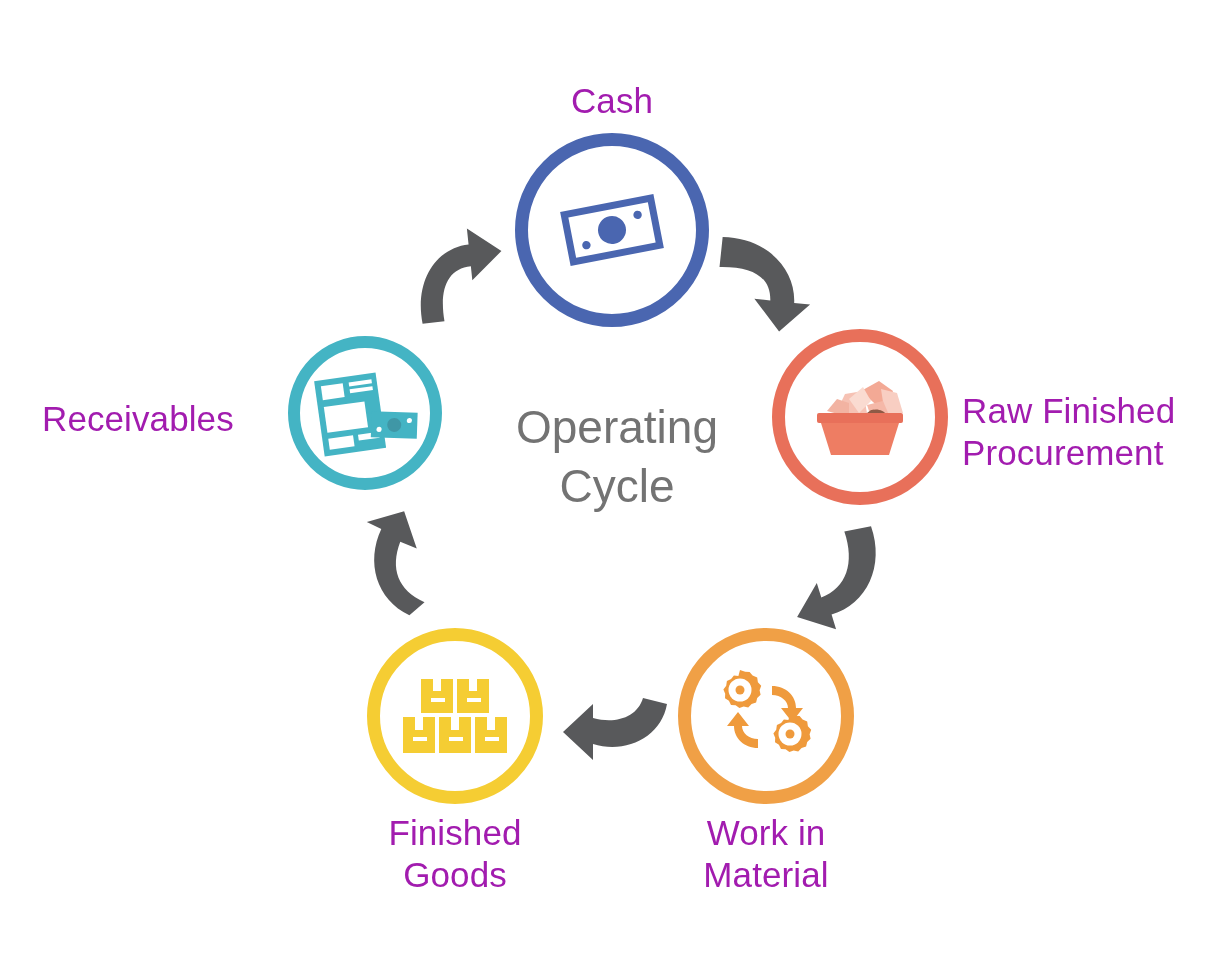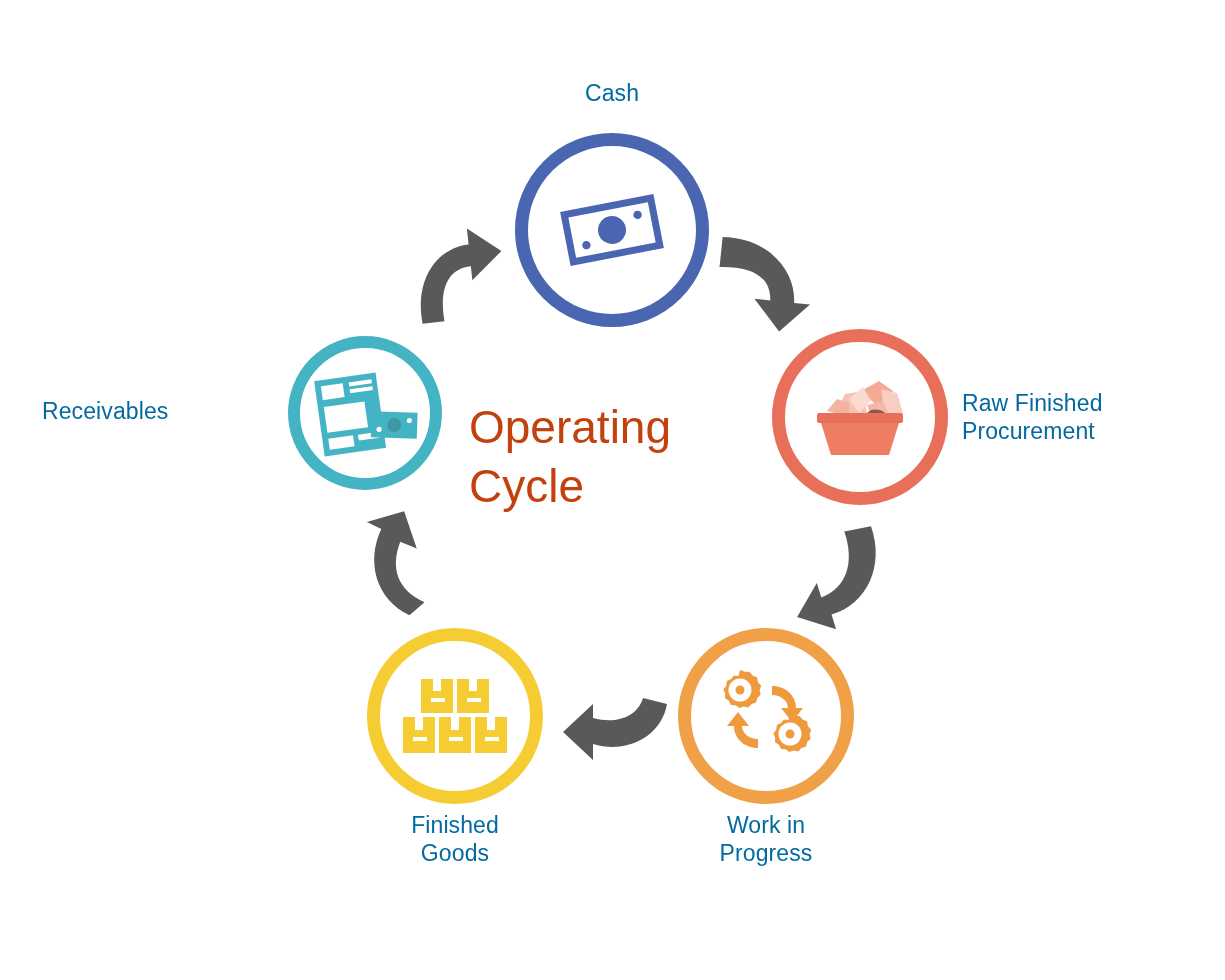--- a/index.html
+++ b/index.html
@@ -29,36 +29,37 @@
   }
   .node-icon {
     position: absolute;
     inset: 0;
     display: flex;
     align-items: center;
     justify-content: center;
   }
   .label {
     position: absolute;
-    color: #0369a1;
-    font-size: 23px;
+    color: #a21caf;
+    font-size: 35px;
     line-height: 1.20;
     white-space: pre-line;
     letter-spacing: 0.1px;
   }
   .label.center-al { text-align: center; }
   .label.left-al { text-align: left; }
   .label.right-al { }
 
   #center-title {
     position: absolute;
-    left: 469px;
+    left: 452px;
     top: 398px;
     width: 330px;
-    color: #c2410c;
+    text-align: center;
+    color: #737373;
     font-size: 46px;
     line-height: 1.28;
     white-space: pre-line;
   }
 
   .arrow {
     position: absolute;
   }
   svg { display: block; overflow: visible; }
 </style>
@@ -156,21 +157,21 @@
             <circle cx="0" cy="-2" r="4.5" fill="#ef9a3c"></circle>
           </g>
 
           <path d="M62 22 C76 22, 86 32, 86 44 L93 44 L82 58 L71 44 L78 44 C78 37, 71 31, 62 31 Z" fill="#ef9a3c"></path>
 
           <path d="M48 84 C34 84, 24 74, 24 62 L17 62 L28 48 L39 62 L32 62 C32 69, 39 75, 48 75 Z" fill="#ef9a3c"></path>
         </svg>
       </div>
     </div>
     <div class="label center-al" style="left:655px; top:812px; width:222px;">Work in
-Progress</div>
+Material</div>
 
     <div class="node" style="left:367px; top:628px; width:176px; height:176px; border:13px solid #f5cd33;">
       <div class="node-icon">
         <svg width="116" height="90" viewBox="0 0 116 90">
 
           <g fill="#f5cd33">
             <rect x="24" y="8" width="32" height="34"></rect>
             <rect x="60" y="8" width="32" height="34"></rect>
           </g>
           <g fill="#ffffff">

